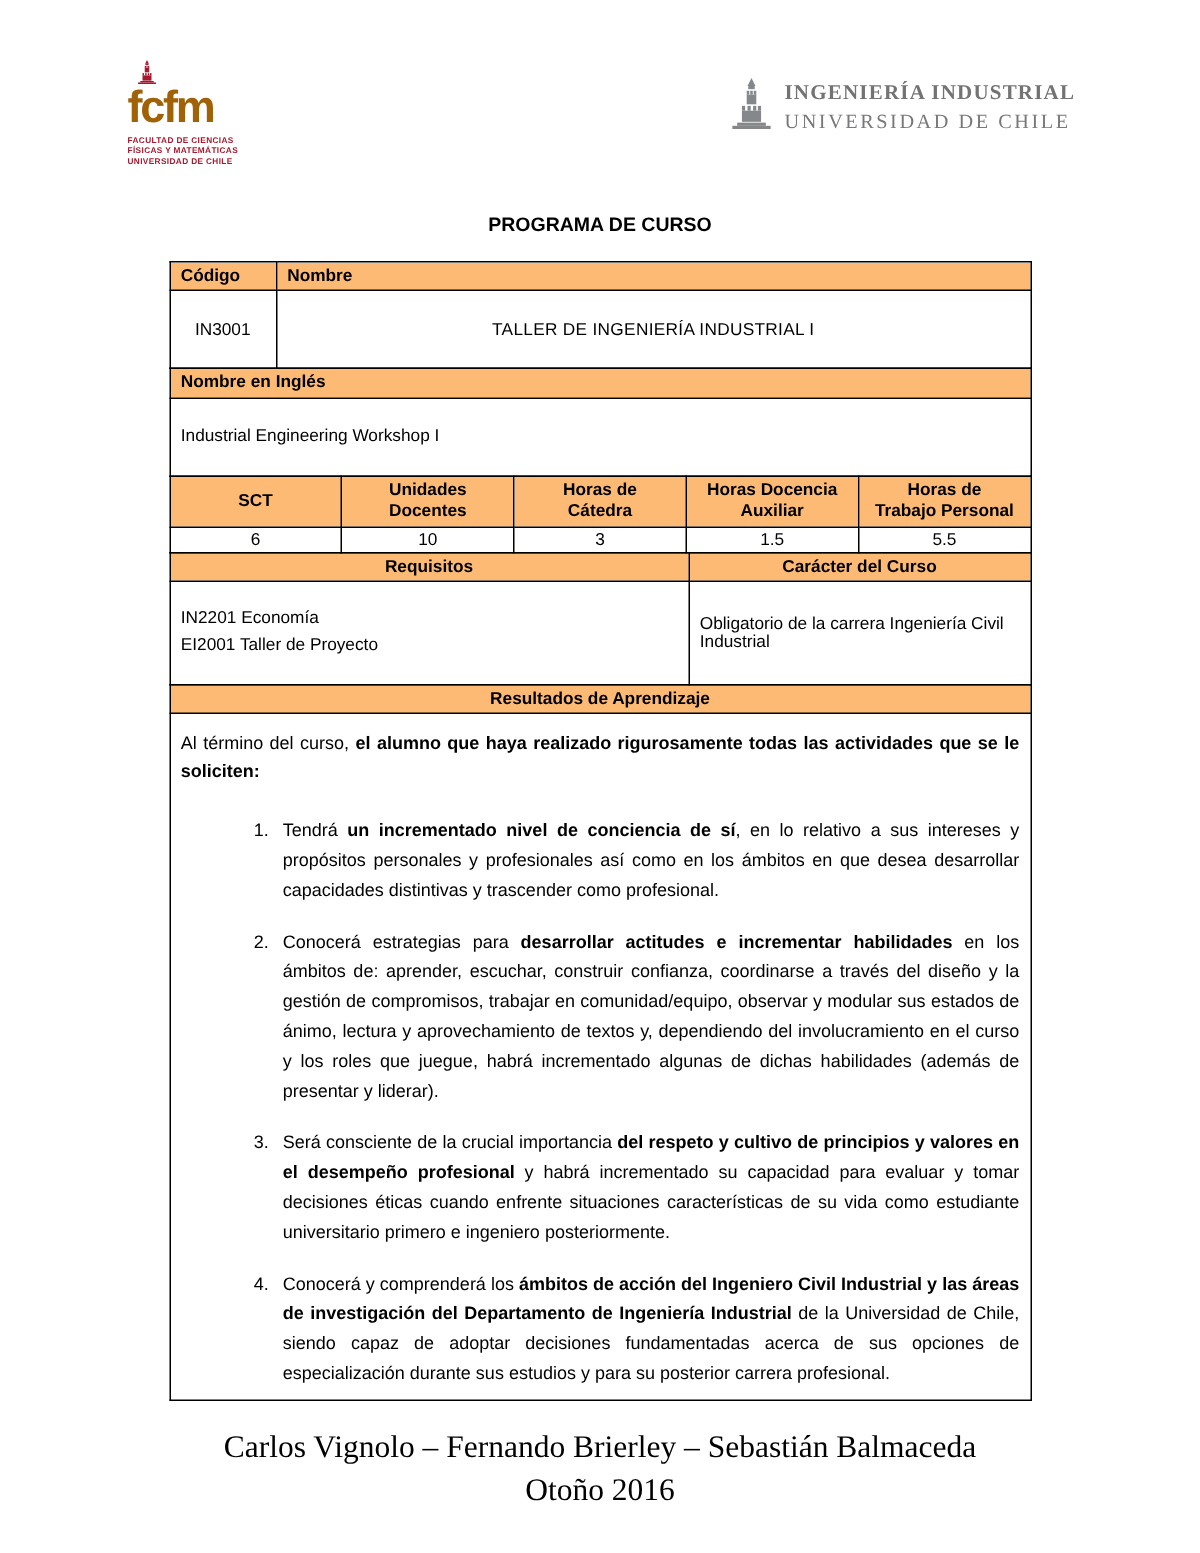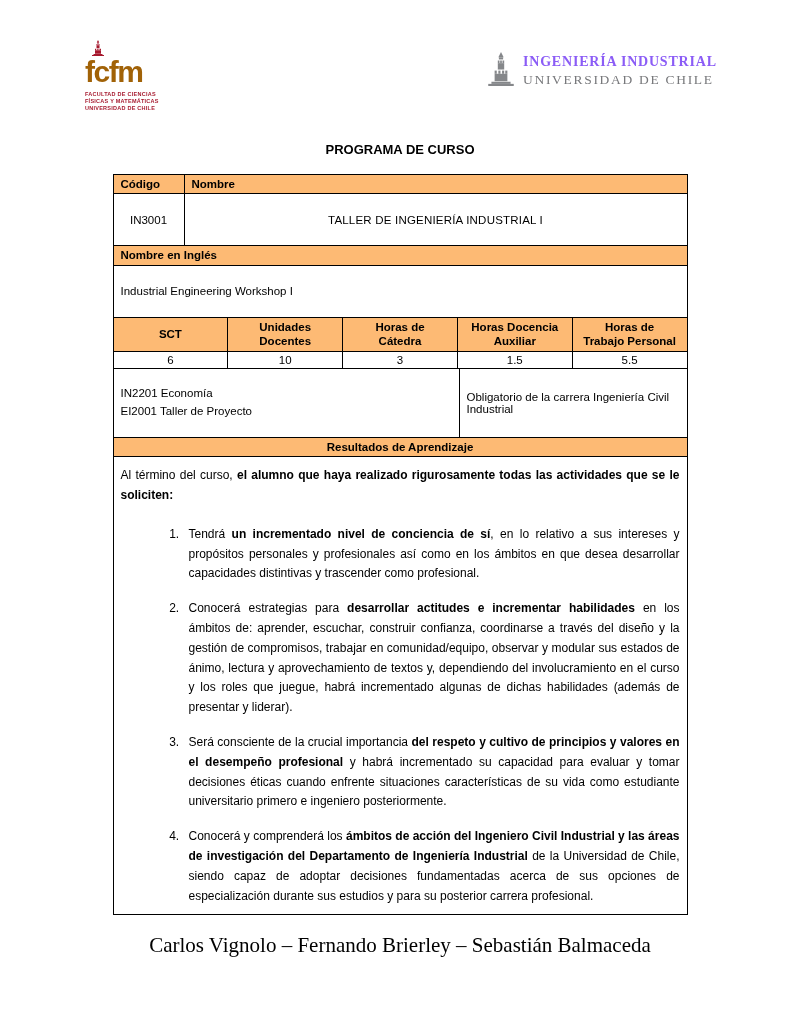--- a/index.html
+++ b/index.html
@@ -11,21 +11,21 @@
   .page { position: relative; width: 800px; height: 1035px; overflow: hidden; }
 
   
   .header { position: relative; height: 130px; }
   .fcfm-logo { position: absolute; left: 85px; top: 40px; }
   .fcfm-tower svg { display: block; margin-left: 7px; }
   .fcfm-word { font-size: 30px; font-weight: 800; color: #a16207; letter-spacing: -1.5px; line-height: 1; margin-top: 1px; }
   .fcfm-sub { margin-top: 4px; font-size: 5.5px; line-height: 1.3; color: #A6192E; letter-spacing: 0.25px; font-weight: bold; }
   .dii-logo { position: absolute; left: 488px; top: 52px; display: flex; align-items: center; gap: 9px; }
   .dii-text { font-family: "Liberation Serif", serif; white-space: nowrap; }
-  .dii-line1 { font-size: 14px; font-weight: bold; color: #8b5cf6; letter-spacing: 0.8px; }
+  .dii-line1 { font-size: 14px; font-weight: bold; color: #737373; letter-spacing: 0.8px; }
   .dii-line2 { font-size: 13.5px; color: #77787B; letter-spacing: 1.7px; margin-top: 2px; }
 
   
   .title { text-align: center; font-size: 13px; font-weight: bold; margin: 12px 0 17px; }
 
   
   .tables { width: 575px; margin: 0 auto; }
   table.tbl { width: 575px; border-collapse: collapse; table-layout: fixed; }
   table.tbl + table.tbl { margin-top: -1px; }
   .tbl th, .tbl td {
@@ -170,20 +170,24 @@
         </tr>
       </tbody>
     </table>
 
     <table class="tbl">
       <colgroup>
           <col style="width:346px">
           <col>
         </colgroup>
       <tbody>
+        <tr>
+          <th class="hdr c">Requisitos</th>
+          <th class="hdr c">Carácter del Curso</th>
+        </tr>
         <tr class="req-row">
           <td class="req-lines">
             <div>IN2201 Economía</div>
             <div>EI2001 Taller de Proyecto</div>
           </td>
           <td>Obligatorio de la carrera Ingeniería Civil Industrial</td>
         </tr>
       </tbody>
     </table>
 
@@ -203,15 +207,16 @@
             </ol>
           </td>
         </tr>
       </tbody>
     </table>
 
   </div>
 
   <div class="footer">
     <div>Carlos Vignolo – Fernando Brierley – Sebastián Balmaceda</div>
+    <div>Otoño 2016</div>
   </div>
 
 </div>
 
 </body></html>

